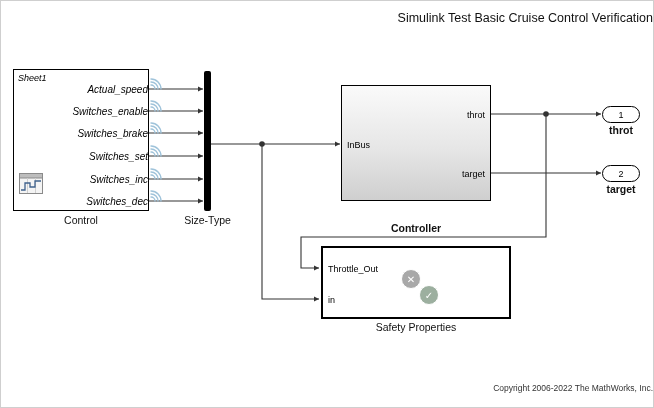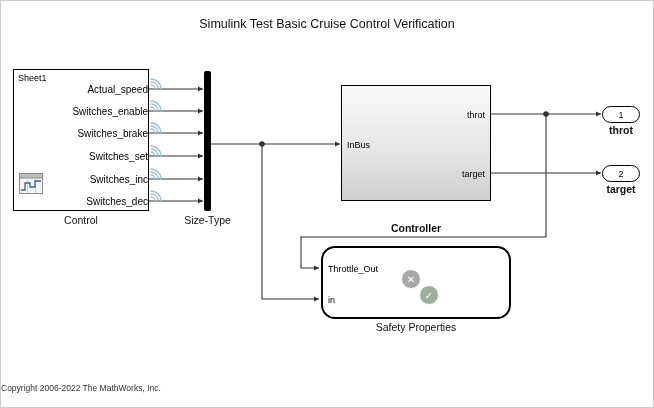--- a/index.html
+++ b/index.html
@@ -1,41 +1,41 @@
 <!DOCTYPE html>
 <html><head>
 <meta charset="utf-8">
 <style>
   html,body{margin:0;padding:0;background:#fff;font-family:"Liberation Sans","DejaVu Sans",sans-serif;}
   .canvas{position:relative;width:652px;height:406px;border:1px solid #cfcfcf;background:#fff;overflow:hidden;}
-  .model-title{position:absolute;top:16px;left:0;width:100%;text-align:center;font-size:12.5px;color:#111;}
+  .model-title{position:absolute;top:10px;left:0;width:100%;text-align:right;font-size:12.5px;color:#111;}
   .wires{position:absolute;left:0;top:0;}
   .block{position:absolute;background:#fff;border:1px solid #000;box-sizing:border-box;}
-  .inputs{left:12px;top:68px;width:136px;height:142px;}
+  .inputs{left:12px;top:68px;width:136px;height:142px;font-style:italic;}
   .sheet-label{position:absolute;left:4px;top:3px;font-size:9px;color:#000;white-space:nowrap;}
   .in-port{position:absolute;right:0;height:12px;line-height:12px;font-size:10px;color:#000;white-space:nowrap;}
   .sigedit{position:absolute;left:5px;top:103px;}
   .stream{position:absolute;width:14px;height:14px;}
   .mux{position:absolute;left:203px;top:70px;width:7px;height:140px;background:#000;border-radius:2px;}
   .controller{left:340px;top:84px;width:150px;height:116px;background:linear-gradient(180deg,#fafafa 0%,#e6e6e6 55%,#cfcfcf 100%);}
   .cport{position:absolute;height:12px;line-height:12px;font-size:9px;color:#000;white-space:nowrap;}
   .cport.left{left:5px;}
   .cport.right{right:5px;}
-  .safety{left:320px;top:245px;width:190px;height:73px;border-width:2px;border-radius:14px;}
+  .safety{left:320px;top:245px;width:190px;height:73px;border-width:2px;}
   .sport{position:absolute;left:5px;height:12px;line-height:12px;font-size:9px;color:#000;white-space:nowrap;}
   .badge{position:absolute;width:18px;height:18px;border-radius:50%;border:1.5px solid #fff;color:#fff;
          font-size:10px;font-weight:bold;display:flex;align-items:center;justify-content:center;box-sizing:content-box;}
   .badge.cross{left:78px;top:21px;background:#a8a8a8;}
   .badge.check{left:96px;top:37px;background:#9caf9f;}
   .outport{position:absolute;width:38px;height:17px;border:1px solid #000;border-radius:9px;background:#fff;
            box-sizing:border-box;display:flex;align-items:center;justify-content:center;font-size:9px;color:#000;}
   .label{position:absolute;text-align:center;font-size:10.5px;color:#111;white-space:nowrap;}
   .label.bold{font-weight:normal;}
   .label.semibold{font-weight:600;}
-  .copyright{position:absolute;left:0;top:382px;width:100%;text-align:left;font-size:8.5px;color:#333;}
+  .copyright{position:absolute;left:0;top:382px;width:100%;text-align:right;font-size:8.5px;color:#333;}
 </style>
 </head>
 <body>
 
 <div class="canvas">
 
   <div class="model-title">Simulink Test Basic Cruise Control Verification</div>
 
   <svg class="wires" width="652" height="406">
     <defs>

